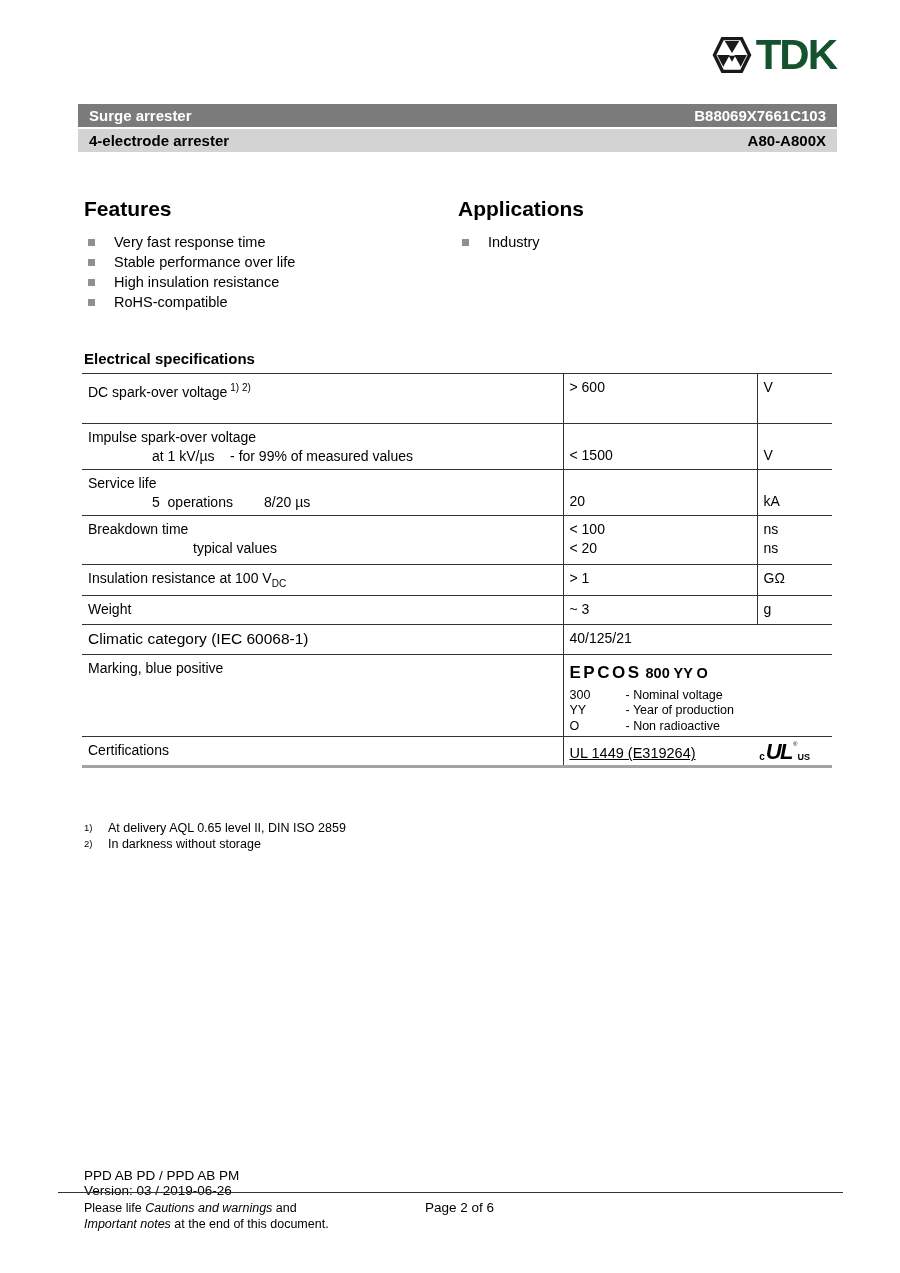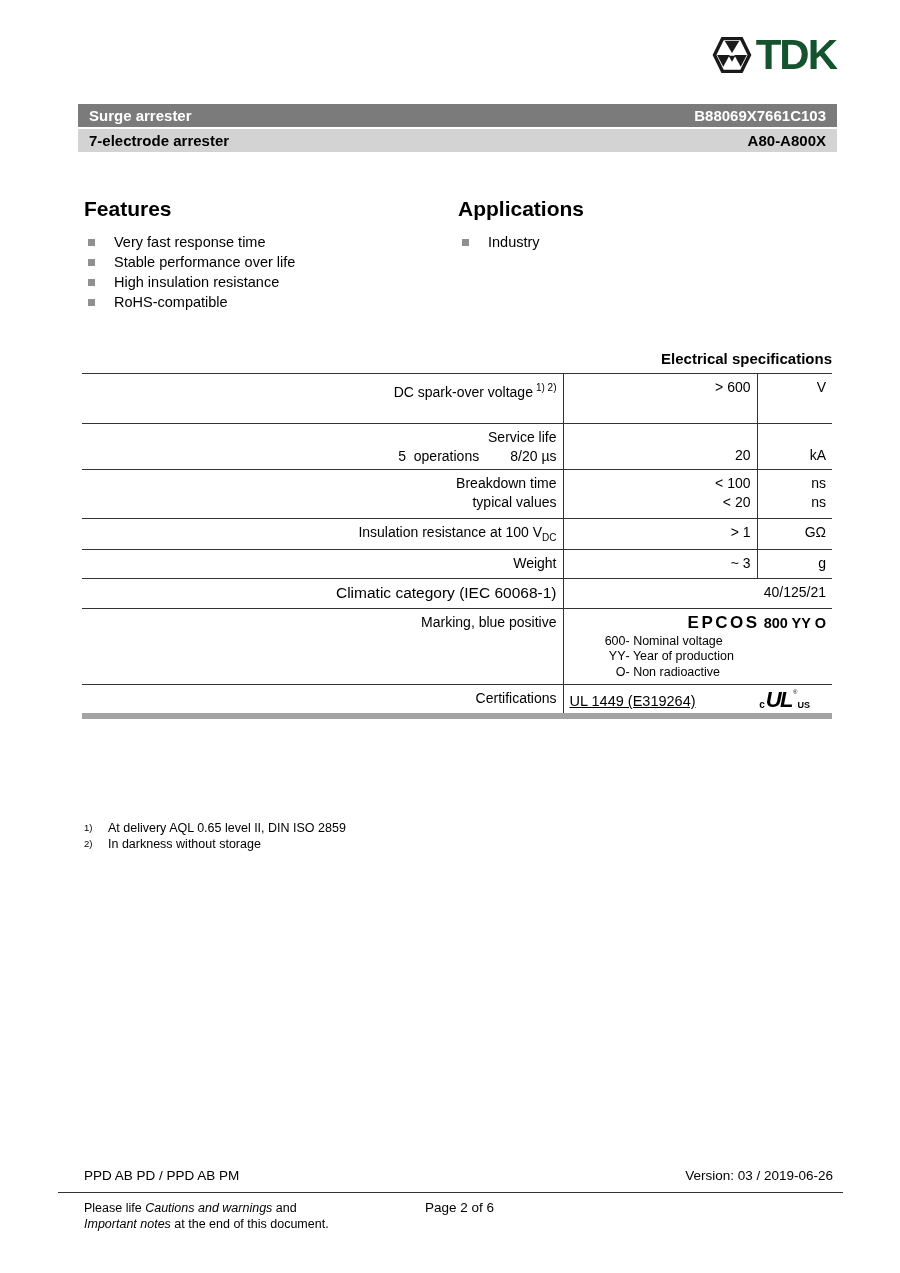--- a/index.html
+++ b/index.html
@@ -23,38 +23,38 @@
 
   
   .feat-col { position:absolute; top:197px; }
   .feat-col.left { left:84px; }
   .feat-col.right { left:458px; }
   .sec-title { font-size:21px; font-weight:bold; margin-bottom:11px; }
   .bullet-item { display:flex; font-size:14.5px; line-height:20px; }
   .bullet { flex:0 0 auto; width:7px; height:7px; background:#909090; margin:7px 19px 0 4px; }
 
   
-  .specs { position:absolute; left:82px; top:350px; width:750px;text-align:right; }
+  .specs { position:absolute; left:82px; top:350px; width:750px; }
   .specs-title { font-size:15px; font-weight:bold; margin-left:2px; margin-bottom:6px; }
   table.specs-table { border-collapse:collapse; width:750px; table-layout:fixed;
-                      font-size:14px; border-top:1px solid #333; border-bottom:6px solid #a3a3a3; }
+                      font-size:14px; border-top:1px solid #333; border-bottom:3px solid #a3a3a3; }
   .specs-table td { vertical-align:top; padding:4px 6px 2px 6px; border-top:1px solid #333; line-height:19px; }
   .specs-table tr:first-child td { border-top:none; }
   td.c2 { border-left:1px solid #333; }
   td.c3 { border-left:1px solid #333; }
   td.vbottom { vertical-align:bottom; padding-bottom:4px; }
   .indent-1 { padding-left:64px; }
   .indent-2 { padding-left:105px; }
   .pre { white-space:pre; }
   sup.fn { font-size:10px; vertical-align:super; margin-left:3px; }
   sub.sm { font-size:10px; vertical-align:sub; }
   .param-big { font-size:15.5px; }
 
   
-  .marking-head { line-height:20px; margin-bottom:1px; }
+  .marking-head { line-height:28px; margin-bottom:1px; }
   .epcos { font-weight:bold; font-size:17px; letter-spacing:2.5px; }
   .mark-code { font-weight:bold; font-size:14.5px; margin-left:4px; }
   .legend-row { font-size:12.5px; line-height:15.5px; display:flex; }
   .legend-key { flex:0 0 56px; }
 
   
   .cert-cell-inner { display:flex; align-items:flex-end; }
   .cert-text { font-size:14.5px;text-decoration:underline; }
   .cert-mark { margin-left:auto; margin-right:16px; display:inline-flex; align-items:flex-end; line-height:1; }
   .cert-c { font-size:10px; font-weight:bold; margin-bottom:1px; }
@@ -62,21 +62,21 @@
   .cert-r { font-size:6px; align-self:flex-start; }
   .cert-us { font-size:9px; font-weight:bold; margin-bottom:1px; }
 
   
   .footnotes { position:absolute; left:84px; top:820px; font-size:12.5px; }
   .footnote { display:flex; line-height:16px; }
   .footnote sup { font-size:9.5px; vertical-align:super; width:24px; flex:0 0 24px; }
 
   
   .footer-meta { position:absolute; left:84px; top:1168px; width:749px;
-                 display:flex; justify-content:space-between; font-size:13.5px; }
+                 display:flex; justify-content:space-between; font-size:13.5px;flex-direction:column; }
   .footer-rule { position:absolute; left:58px; top:1192px; width:785px; height:0;
                  border-top:1.5px solid #333; }
   .footer-note { position:absolute; left:84px; top:1200px; font-size:12.5px; line-height:16px; }
   .footer-page { position:absolute; left:425px; top:1200px; font-size:13.5px; }
 </style>
 </head>
 <body>
 
 <div class="page">
 
@@ -89,21 +89,21 @@
       <polygon points="41,52 59,52 50,68" fill="#1a1a1a"></polygon>
     </svg>
     <span class="tdk-text">TDK</span>
   </div>
 
   <div class="bar bar1">
     <span>Surge arrester</span>
     <span>B88069X7661C103</span>
   </div>
   <div class="bar bar2">
-    <span>7-electrode arrester</span>
+    <span>4-electrode arrester</span>
     <span>A80-A800X</span>
   </div>
 
   <div class="feat-col left">
     <div class="sec-title">Features</div>
     <div class="bullet-item">
       <span class="bullet"></span>
       <span>Very fast response time</span>
     </div>
     <div class="bullet-item">
@@ -139,20 +139,28 @@
 
       <tbody>
           <tr style="height:50px">
         <td>
           <span>DC spark-over voltage</span><sup class="fn">1) 2)</sup>
         </td>
         <td class="c2">&gt; 600</td>
         <td class="c3">V</td>
       </tr>
 
+      <tr style="height:46px">
+        <td>
+          <div>Impulse spark-over voltage</div>
+          <div class="indent-1 pre">at 1 kV/µs    - for 99% of measured values</div>
+        </td>
+        <td class="c2 vbottom">&lt; 1500</td>
+        <td class="c3 vbottom">V</td>
+      </tr>
 
       <tr style="height:46px">
         <td>
           <div>Service life</div>
           <div class="indent-1 pre">5  operations        8/20 µs</div>
         </td>
         <td class="c2 vbottom">20</td>
         <td class="c3 vbottom">kA</td>
       </tr>
 
@@ -192,21 +200,21 @@
         <td class="c2" colspan="2">40/125/21</td>
       </tr>
 
       <tr style="height:76px">
         <td>Marking, blue positive</td>
         <td class="c2" colspan="2">
           <div class="marking-head">
             <span class="epcos">EPCOS</span><span class="mark-code">800 YY O</span>
           </div>
           <div class="legend-row">
-            <span class="legend-key">600</span>
+            <span class="legend-key">300</span>
             <span>- Nominal voltage</span>
           </div>
           <div class="legend-row">
             <span class="legend-key">YY</span>
             <span>- Year of production</span>
           </div>
           <div class="legend-row">
             <span class="legend-key">O</span>
             <span>- Non radioactive</span>
           </div>

